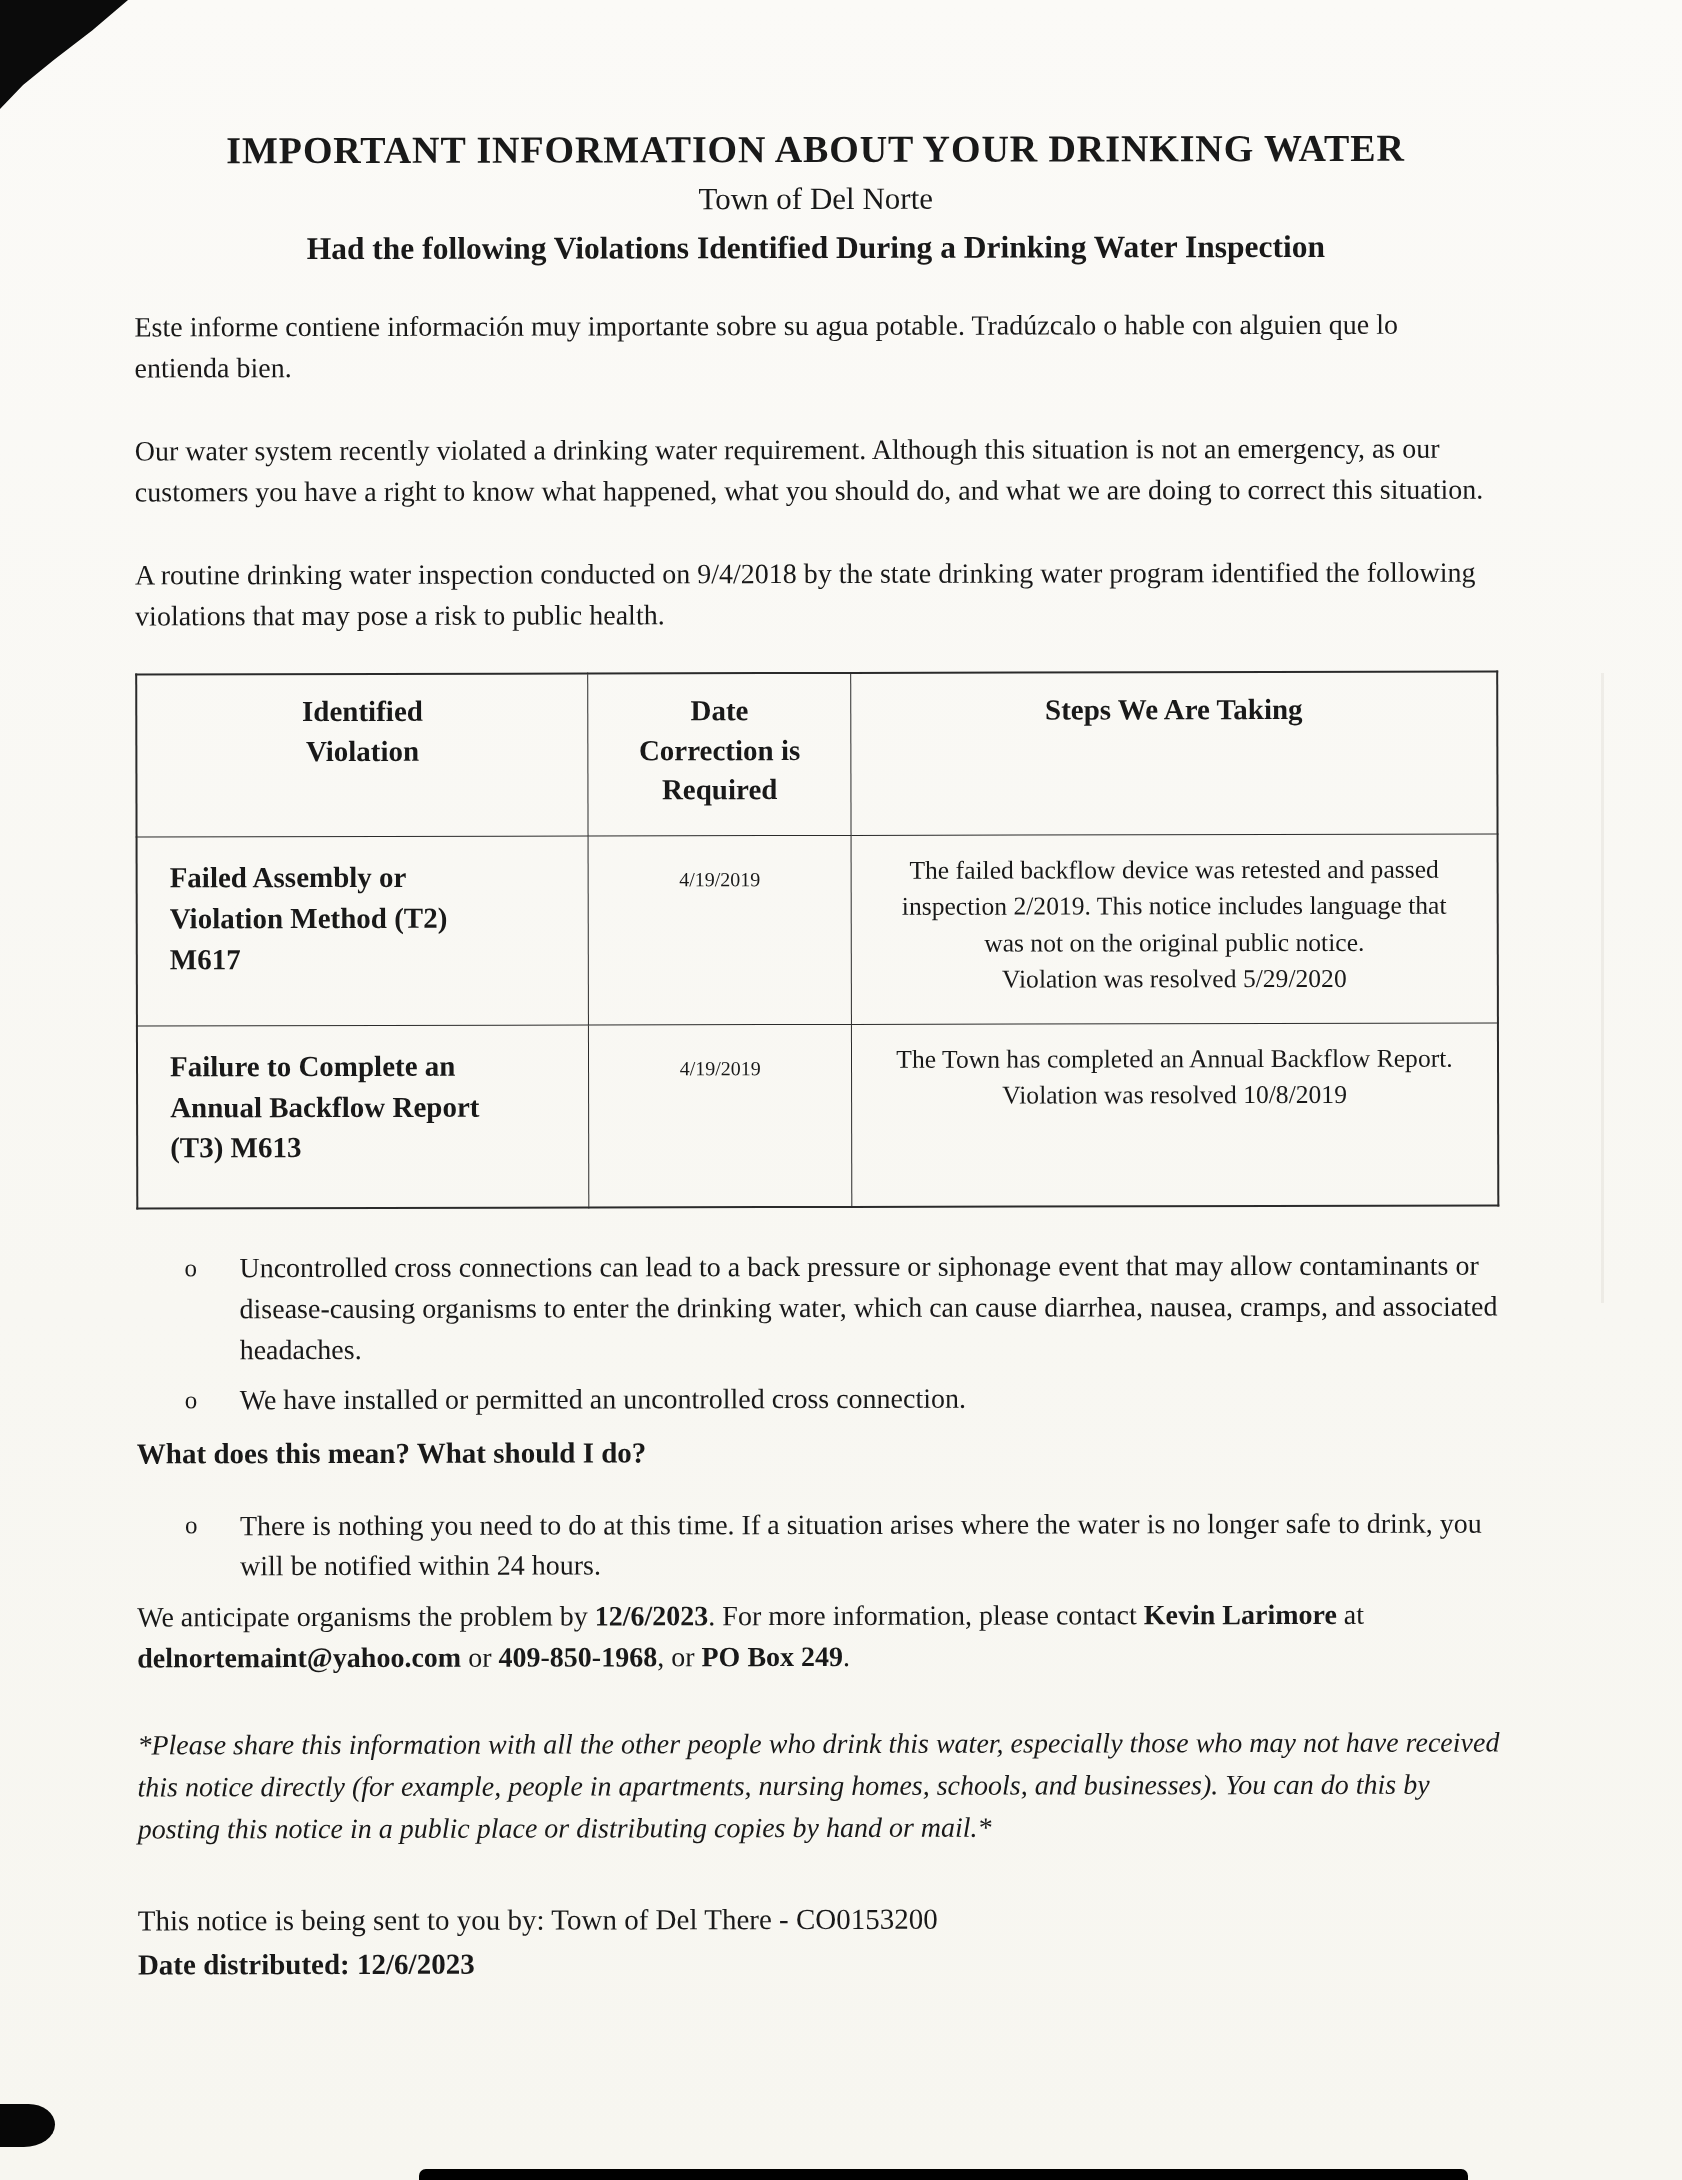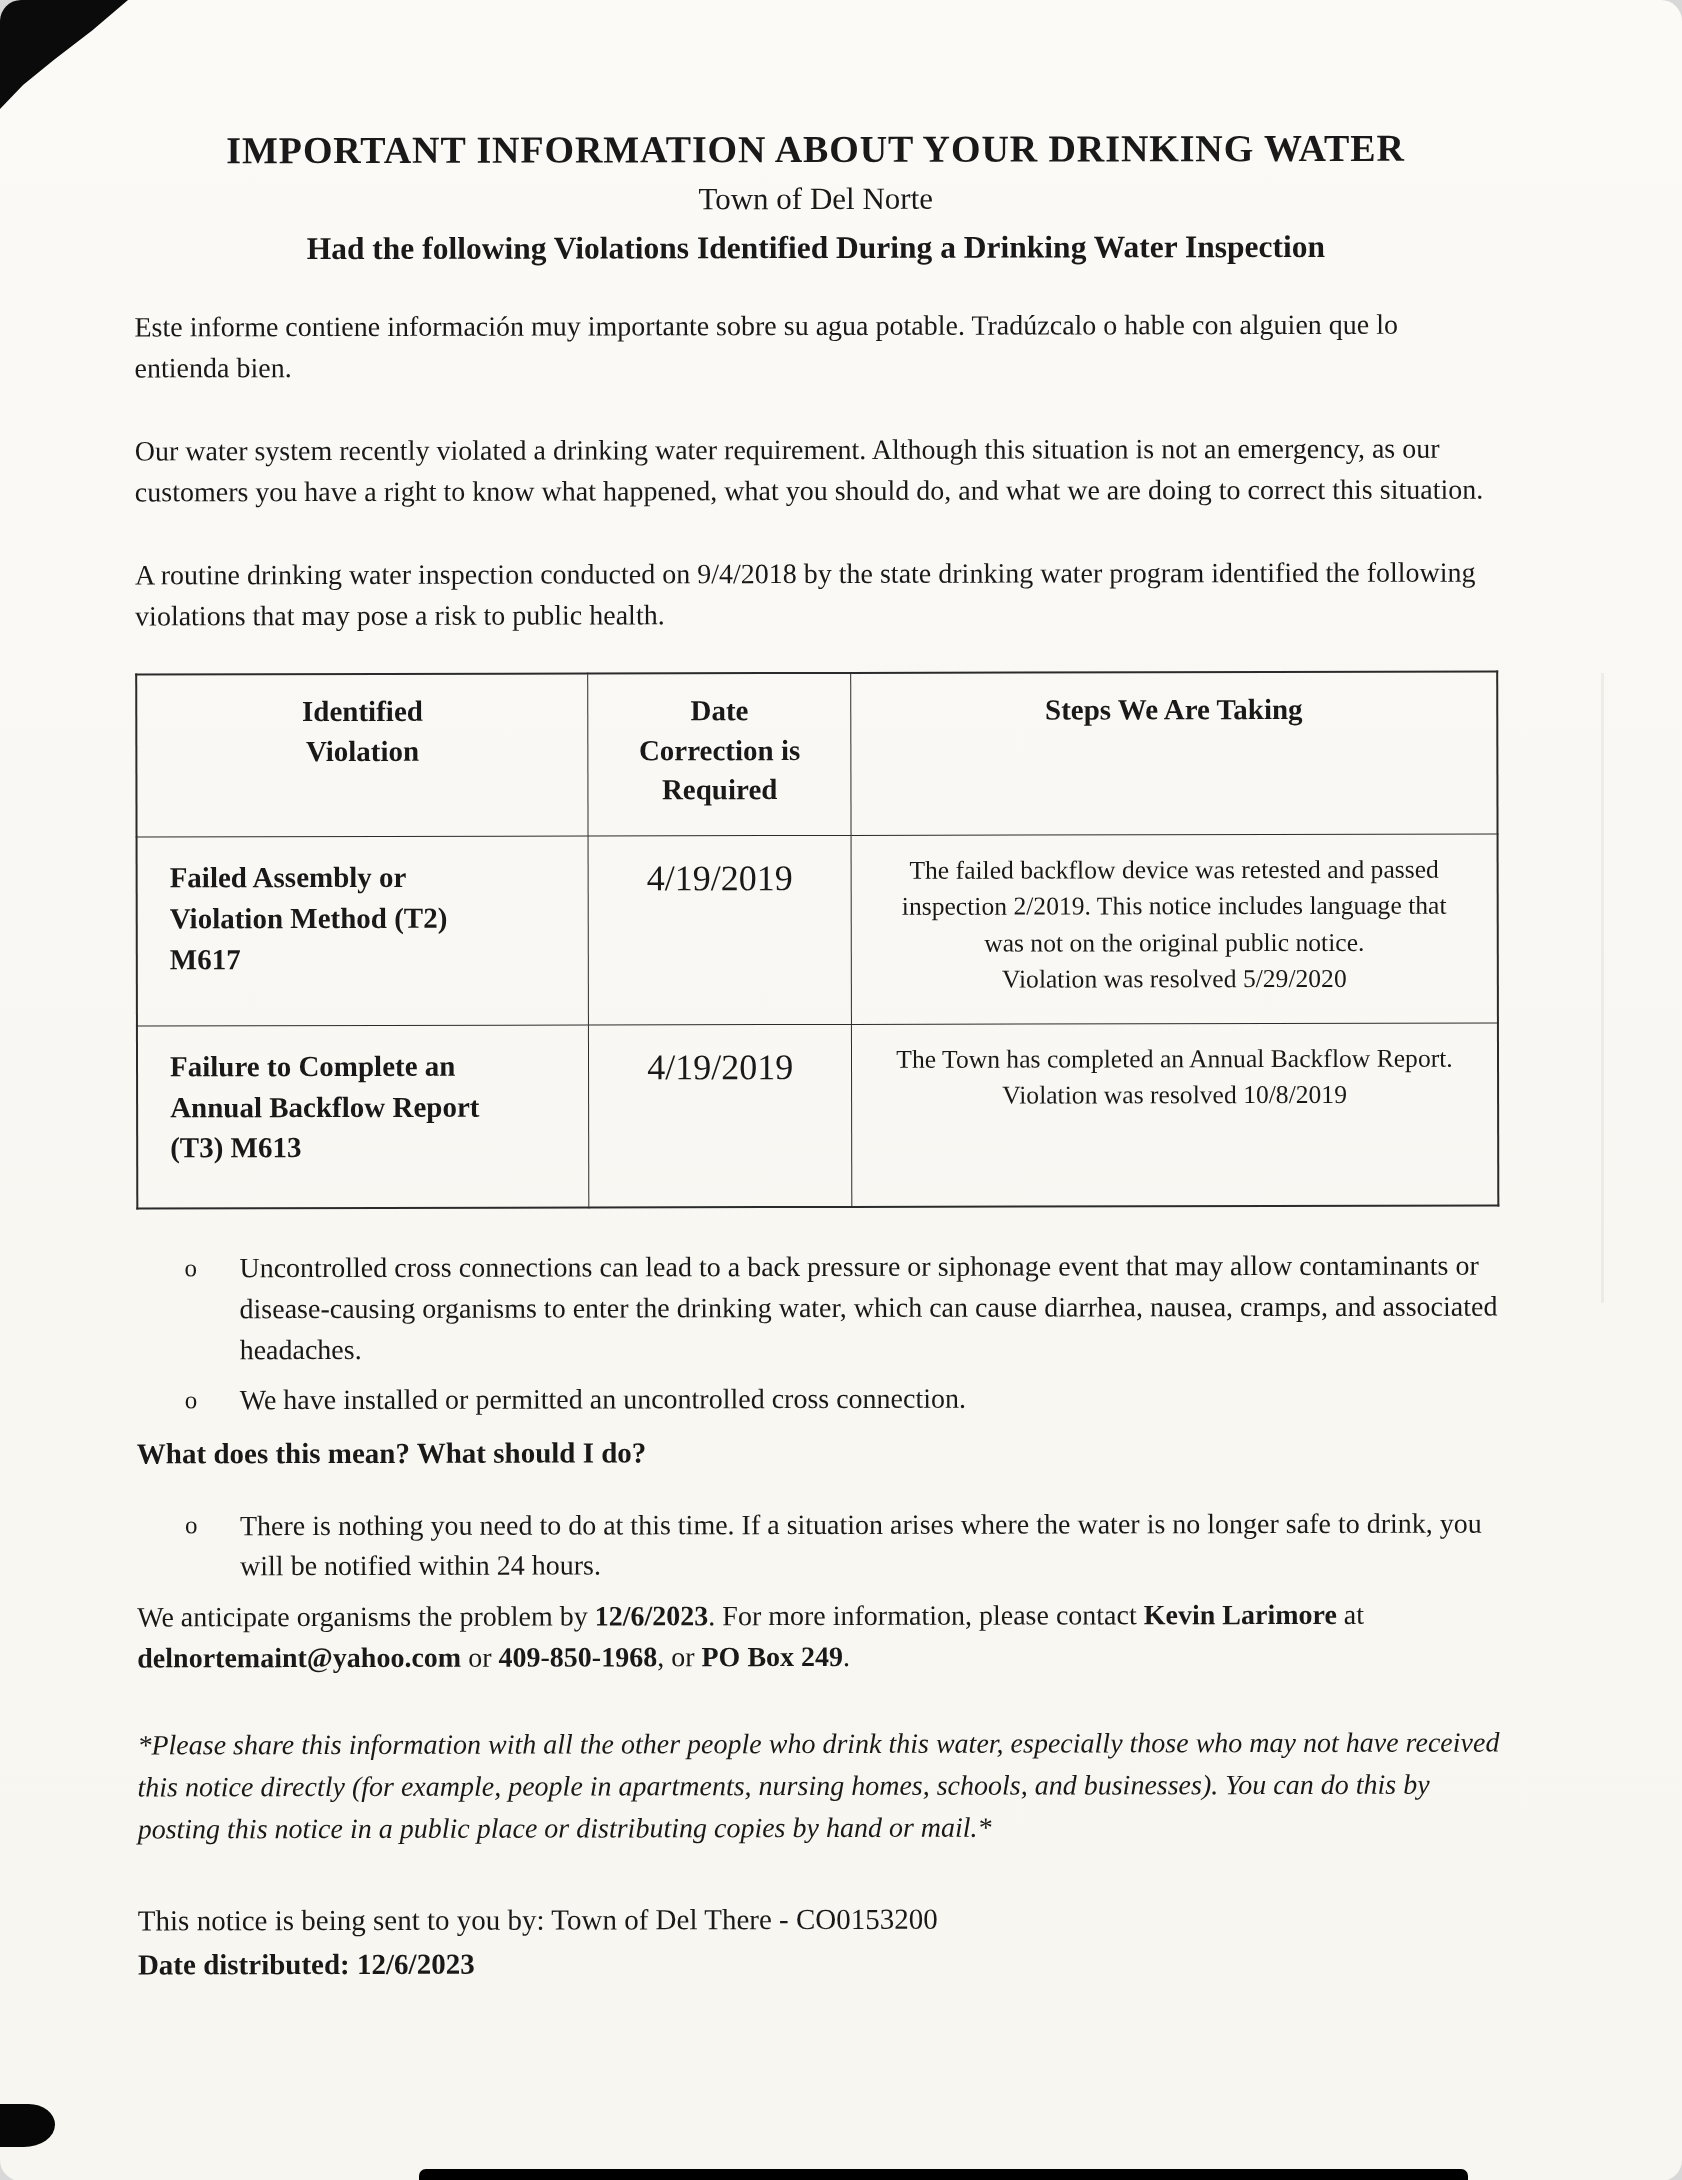--- a/index.html
+++ b/index.html
@@ -2,41 +2,40 @@
 <html style="font-size:13.6px"><head>
 <meta charset="utf-8">
 <style>
   * { margin:0; padding:0; box-sizing:border-box; }
   html, body { width:1682px; height:2181px; background:#d8d8d8; }
   .page {
     position:relative; width:1682px; height:2181px; overflow:hidden;
     background:linear-gradient(180deg,#fbfaf7 0%,#f8f7f2 60%,#f7f6f0 100%);
     font-family:"Liberation Serif","DejaVu Serif",serif;
     color:#191919;
-    border-radius:21px;
   }
   .content { position:absolute; top:126px; left:136px; width:1363px; transform:rotate(-0.12deg); }
 
   .title { text-align:center; font-size:38px; font-weight:bold; letter-spacing:0.9px; line-height:1.25; }
   .subtitle { text-align:center; font-size:31px; margin-top:6.8px; line-height:1.25; }
   .subtitle2 { text-align:center; font-size:31.5px; font-weight:bold; margin-top:8.5px; line-height:1.25; }
 
   .para { font-size:28px; line-height:1.45; margin-top:43px; text-align:left; }
   .para.first { margin-top:39px; }
 
   table.vtable { width:100%; border-collapse:collapse; margin-top:37px; border:2.6px solid #2b2b2b; }
   .vtable th, .vtable td { border:1.7px solid #2b2b2b; vertical-align:top; }
   .vtable th {
     font-size:29px; font-weight:bold; text-align:center;
     padding:17px 10.2px 22px; height:162px; white-space:pre-line; line-height:1.35;
   }
   .vtable col.c1 { width:33.2%; } .vtable col.c2 { width:19.3%; } .vtable col.c3 { width:47.5%; }
   .vtable tbody tr { height:183px; }
   td.cell-violation { font-size:29px; font-weight:bold; padding:20.4px 17px 17px 32px; white-space:pre-line; line-height:1.4; }
-  td.cell-date { font-size:36px; text-align:center; padding-top:21px;font-family:Liberation Serif, serif; }
+  td.cell-date { font-size:20px; text-align:center; padding-top:32px;font-family:Liberation Serif, serif; }
   td.cell-steps { font-size:25.6px; text-align:center; padding:17px 36px 25.6px; line-height:1.42; }
 
   .bullets { margin-top:39px; }
   .bullet { display:flex; font-size:28px; line-height:1.45; margin-top:10.2px; }
   .bullet .marker { flex:0 0 55px; margin-left:48px; font-size:25px; padding-top:1.7px; }
   .bullet .btext { flex:1; }
 
   .section-heading { font-size:29px; font-weight:bold; margin-top:12px; line-height:1.4; }
   .bullet.solo { margin-top:32px; }
 

